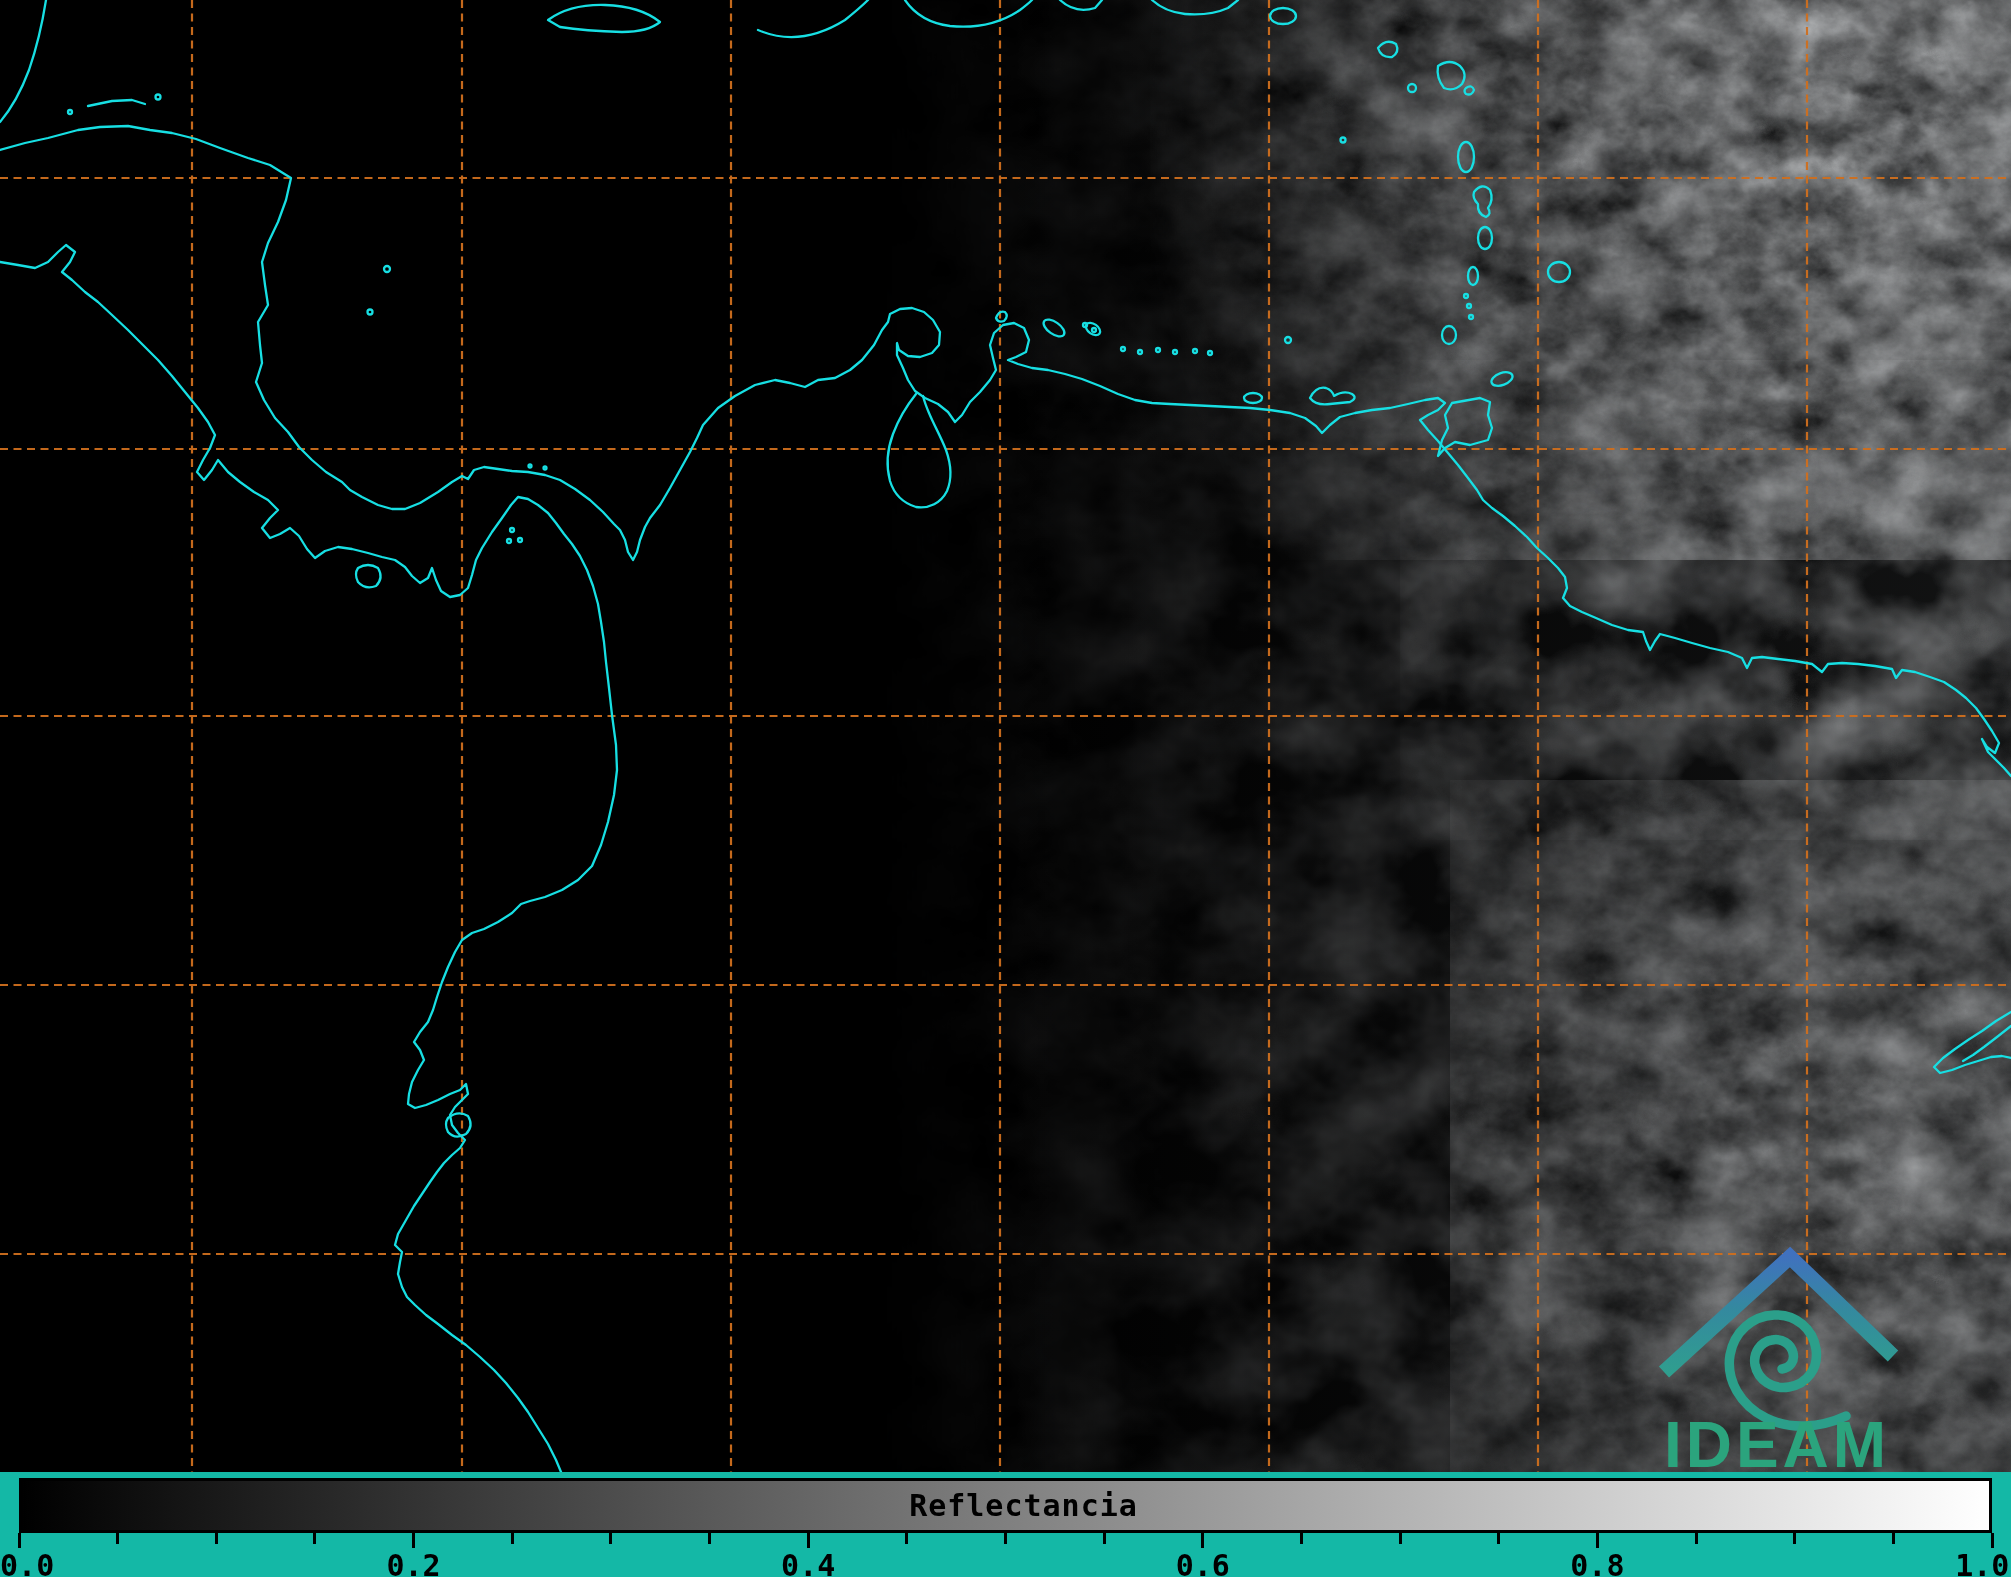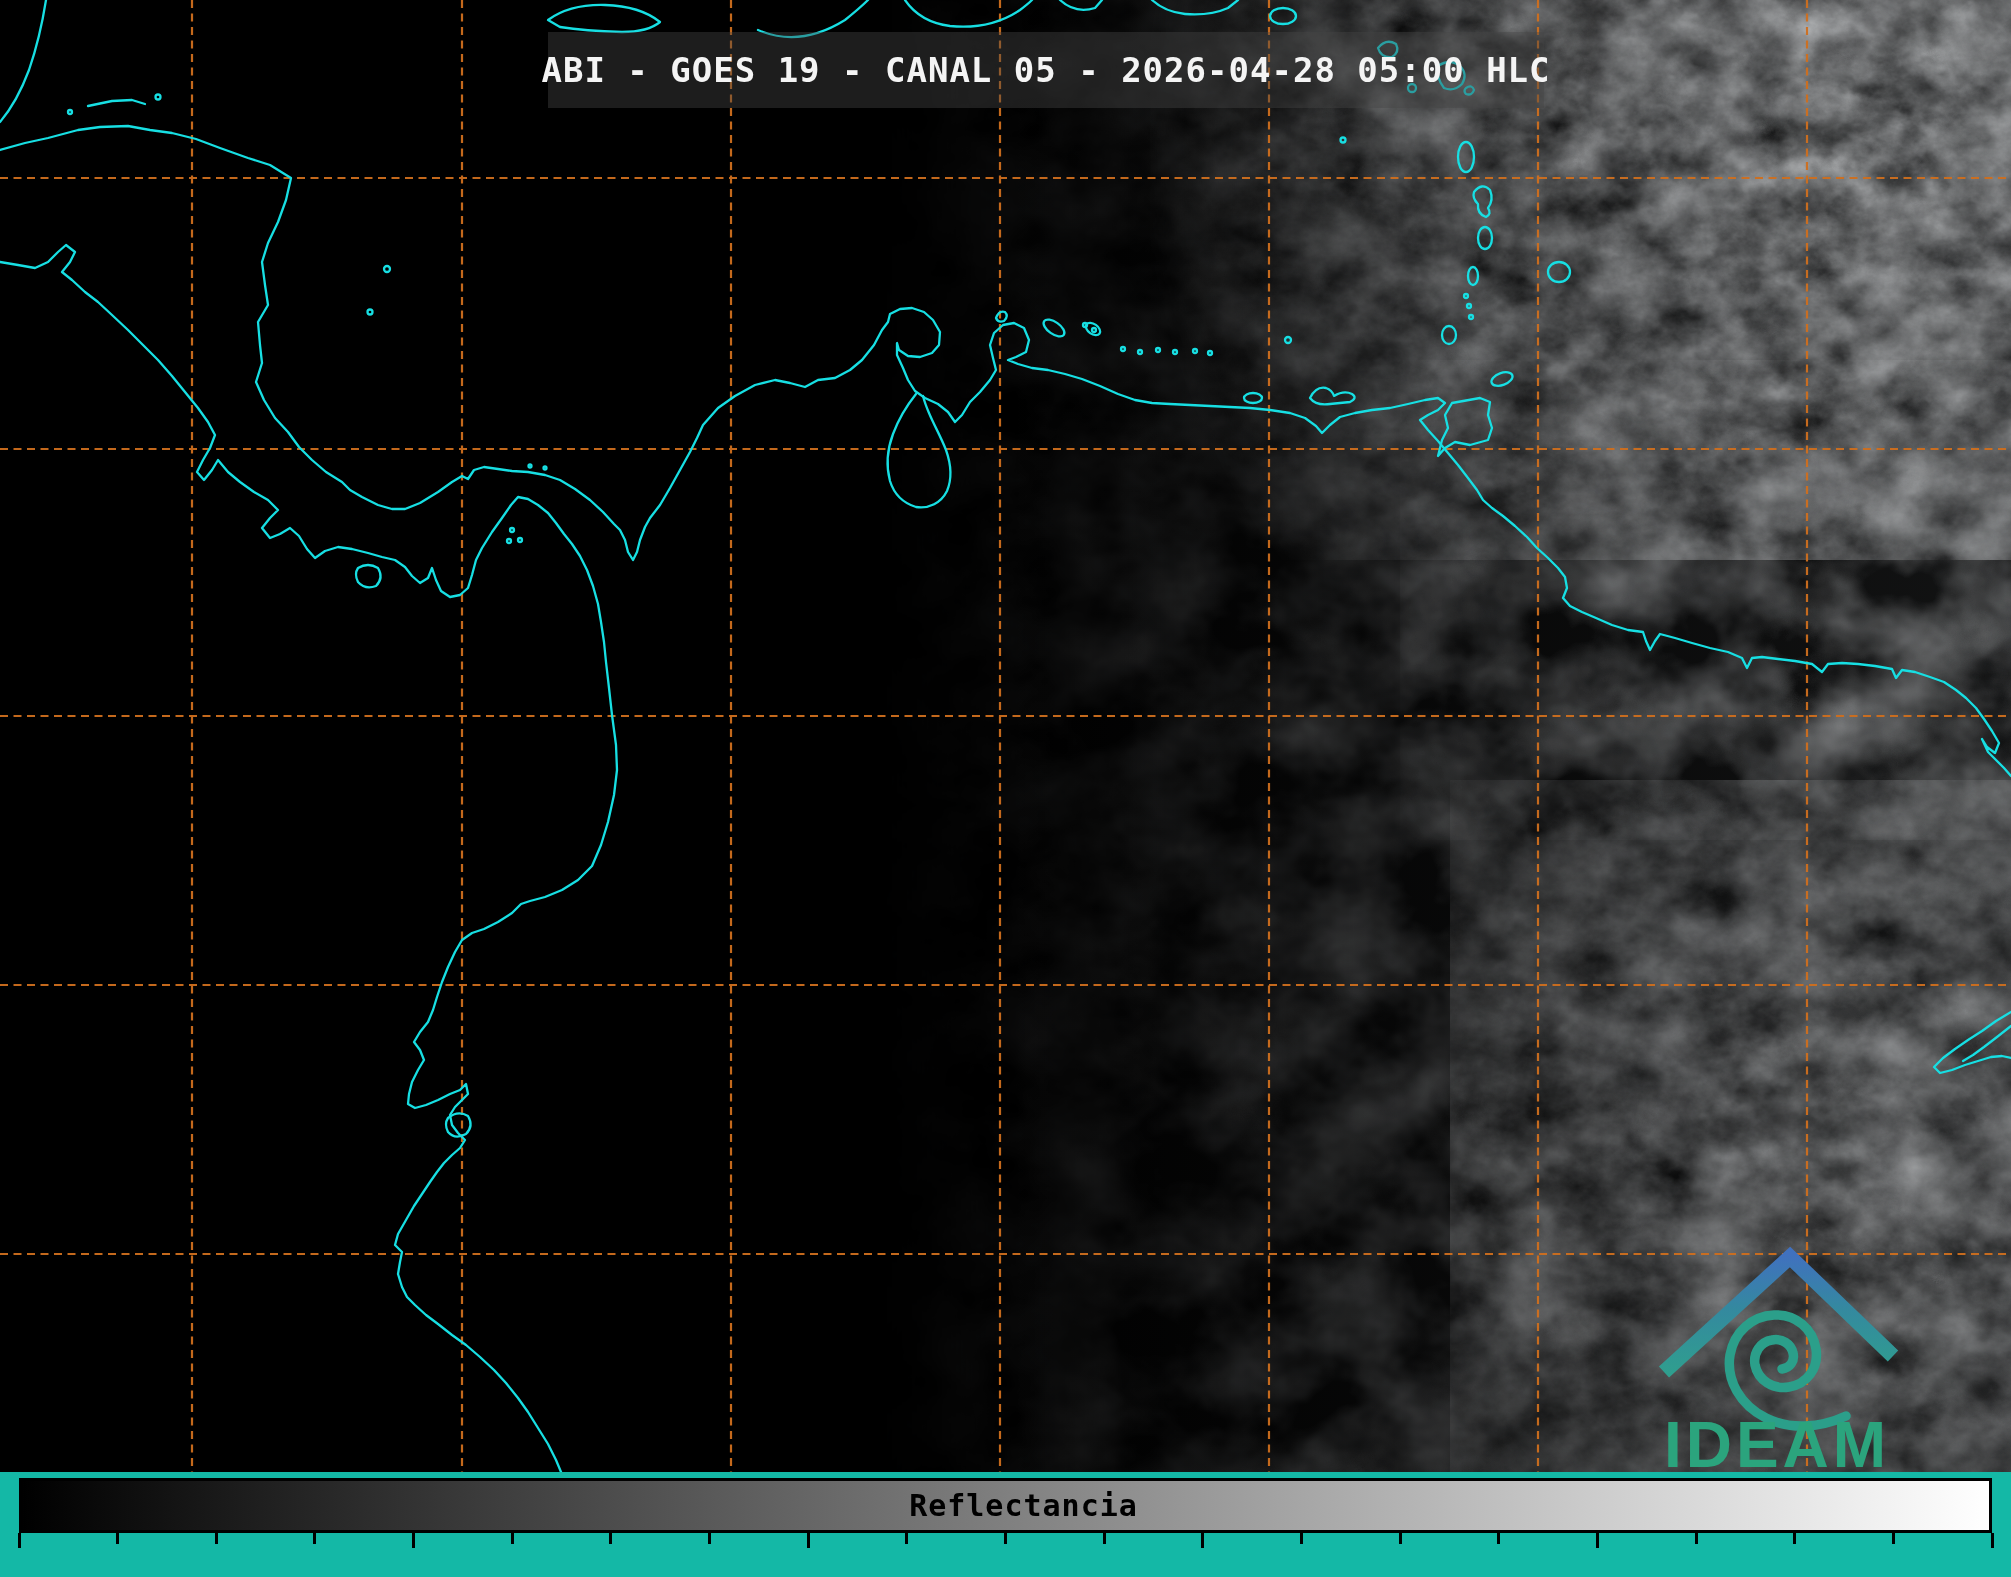--- a/index.html
+++ b/index.html
@@ -213,23 +213,20 @@
         <path d="M 448,1118 Q 458,1110 468,1116 Q 474,1126 466,1134 Q 455,1140 448,1132 Q 444,1124 448,1118 Z"></path>
       </g>
 
       <g>
         <path d="M 1846,1416 C 1820,1428 1790,1430 1766,1418 C 1740,1405 1726,1380 1730,1355 C 1734,1332 1752,1316 1774,1315 C 1796,1314 1813,1329 1816,1349 C 1819,1368 1807,1384 1789,1387 C 1773,1390 1758,1380 1755,1365 C 1753,1353 1760,1342 1772,1340 C 1782,1338 1791,1344 1793,1353 C 1795,1361 1790,1368 1782,1369" fill="none" stroke="var(--swirl-color)" stroke-width="9.5" stroke-linecap="round"></path>
         <path d="M 1664,1372 L 1790,1257 L 1893,1356" fill="none" stroke="url(#chevG)" stroke-width="15" stroke-linecap="butt" stroke-linejoin="miter"></path>
         <text x="1777" y="1467" text-anchor="middle" font-family="Liberation Sans, DejaVu Sans, sans-serif" font-size="64" font-weight="bold" letter-spacing="4" fill="var(--logo-text-color)">IDEAM</text>
       </g>
     </svg>
 
-    <div id="title-box">
-      <span id="title-text">ABI - GOES 19 - CANAL 05 - 2026-04-28 05:00 HLC</span>
-    </div>
   </div>
 
   <div id="cbar-panel">
     <div id="cbar">
       <span id="cbar-label">Reflectancia</span>
     </div>
     <div id="cbar-ticks">
         <div class="cb-tick major" style="left: calc(0% - 1.5px);"></div>
         <div class="cb-tick minor" style="left: calc(5% - 1.5px);"></div>
         <div class="cb-tick minor" style="left: calc(10% - 1.5px);"></div>
@@ -245,15 +242,23 @@
         <div class="cb-tick major" style="left: calc(60% - 1.5px);"></div>
         <div class="cb-tick minor" style="left: calc(65% - 1.5px);"></div>
         <div class="cb-tick minor" style="left: calc(70% - 1.5px);"></div>
         <div class="cb-tick minor" style="left: calc(75% - 1.5px);"></div>
         <div class="cb-tick major" style="left: calc(80% - 1.5px);"></div>
         <div class="cb-tick minor" style="left: calc(85% - 1.5px);"></div>
         <div class="cb-tick minor" style="left: calc(90% - 1.5px);"></div>
         <div class="cb-tick minor" style="left: calc(95% - 1.5px);"></div>
         <div class="cb-tick major" style="left: calc(100% - 1.5px);"></div>
       </div>
+    <div id="cbar-labels">
+        <span class="cb-lab first" style="left: 0%;">0.0</span>
+        <span class="cb-lab" style="left: 20%;">0.2</span>
+        <span class="cb-lab" style="left: 40%;">0.4</span>
+        <span class="cb-lab" style="left: 60%;">0.6</span>
+        <span class="cb-lab" style="left: 80%;">0.8</span>
+        <span class="cb-lab last" style="left: 100%;">1.0</span>
+      </div>
   </div>
 
 </div>
 
 </body></html>

